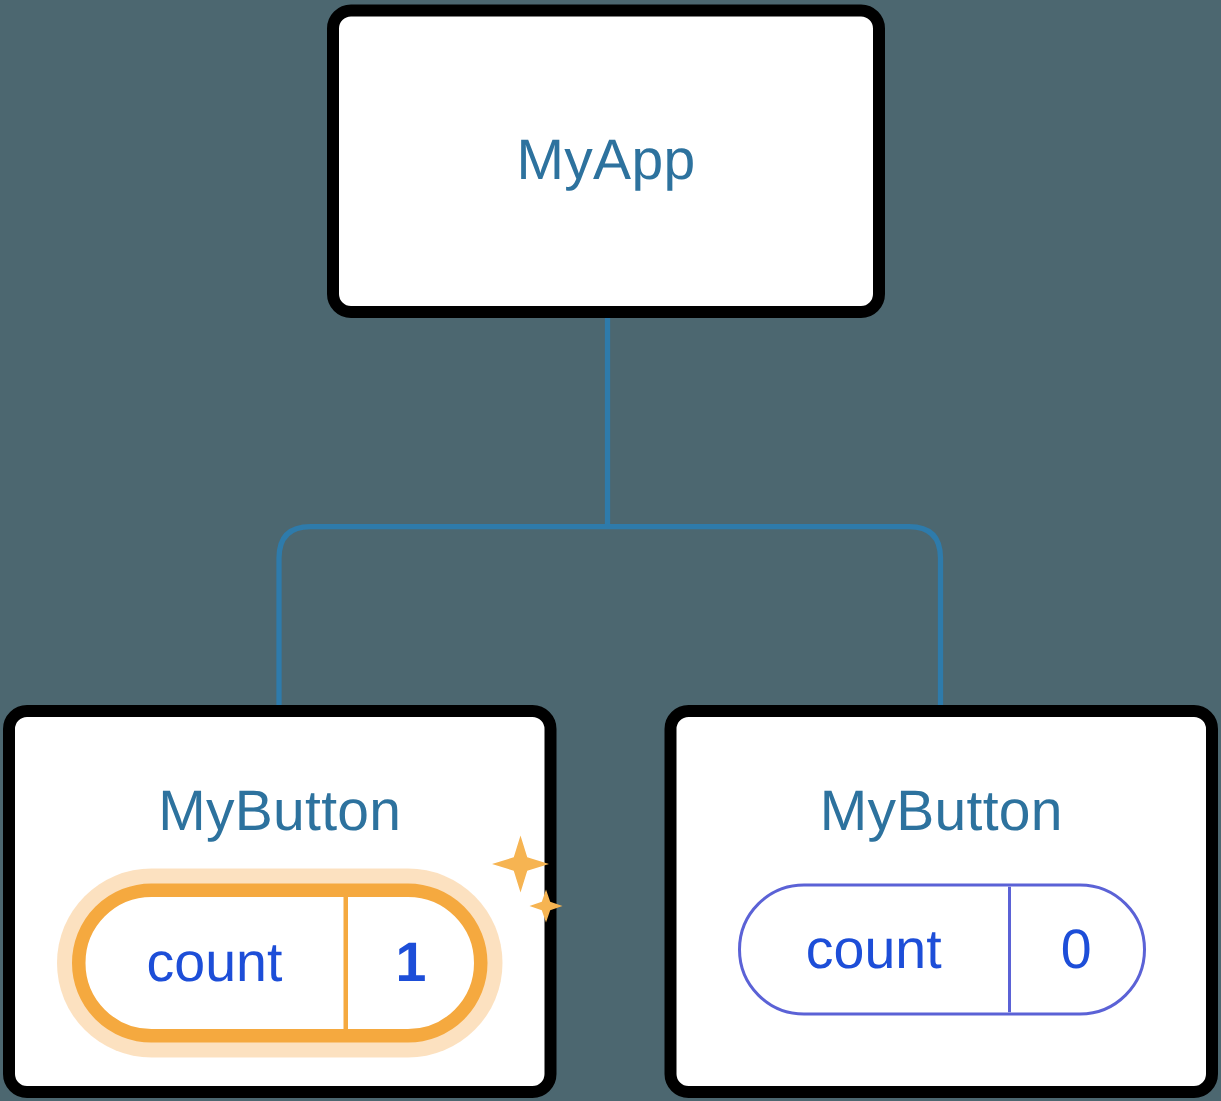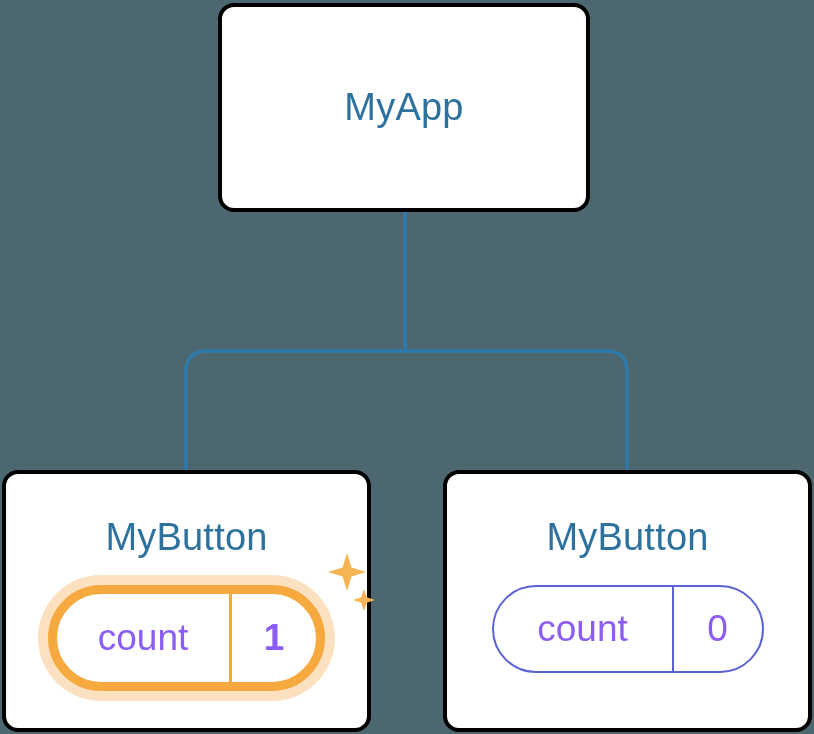--- a/index.html
+++ b/index.html
@@ -26,21 +26,21 @@
     top: 0;
     width: 814px;
     height: 734px;
     pointer-events: none;
   }
 
   
   .node {
     position: absolute;
     background: #ffffff;
-    border: 4px solid #000000;
+    border: 8px solid #000000;
     border-radius: 16px;
     box-sizing: border-box;
     display: flex;
     flex-direction: column;
     align-items: center;
   }
   .node-title {
     color: #2d729e;
     font-size: 38px;
     font-weight: 400;
@@ -83,21 +83,21 @@
     display: flex;
     align-items: stretch;
     border-radius: 999px;
     box-sizing: border-box;
     overflow: hidden;
   }
   .pill-key, .pill-val {
     display: flex;
     align-items: center;
     justify-content: center;
-    color: #8b5cf6;
+    color: #1d4ed8;
     white-space: nowrap;
   }
 
   
   .pill-plain {
     border: 2px solid #5b62d6;
     height: 88px;
   }
   .pill-plain .pill-key {
     width: 178px;

